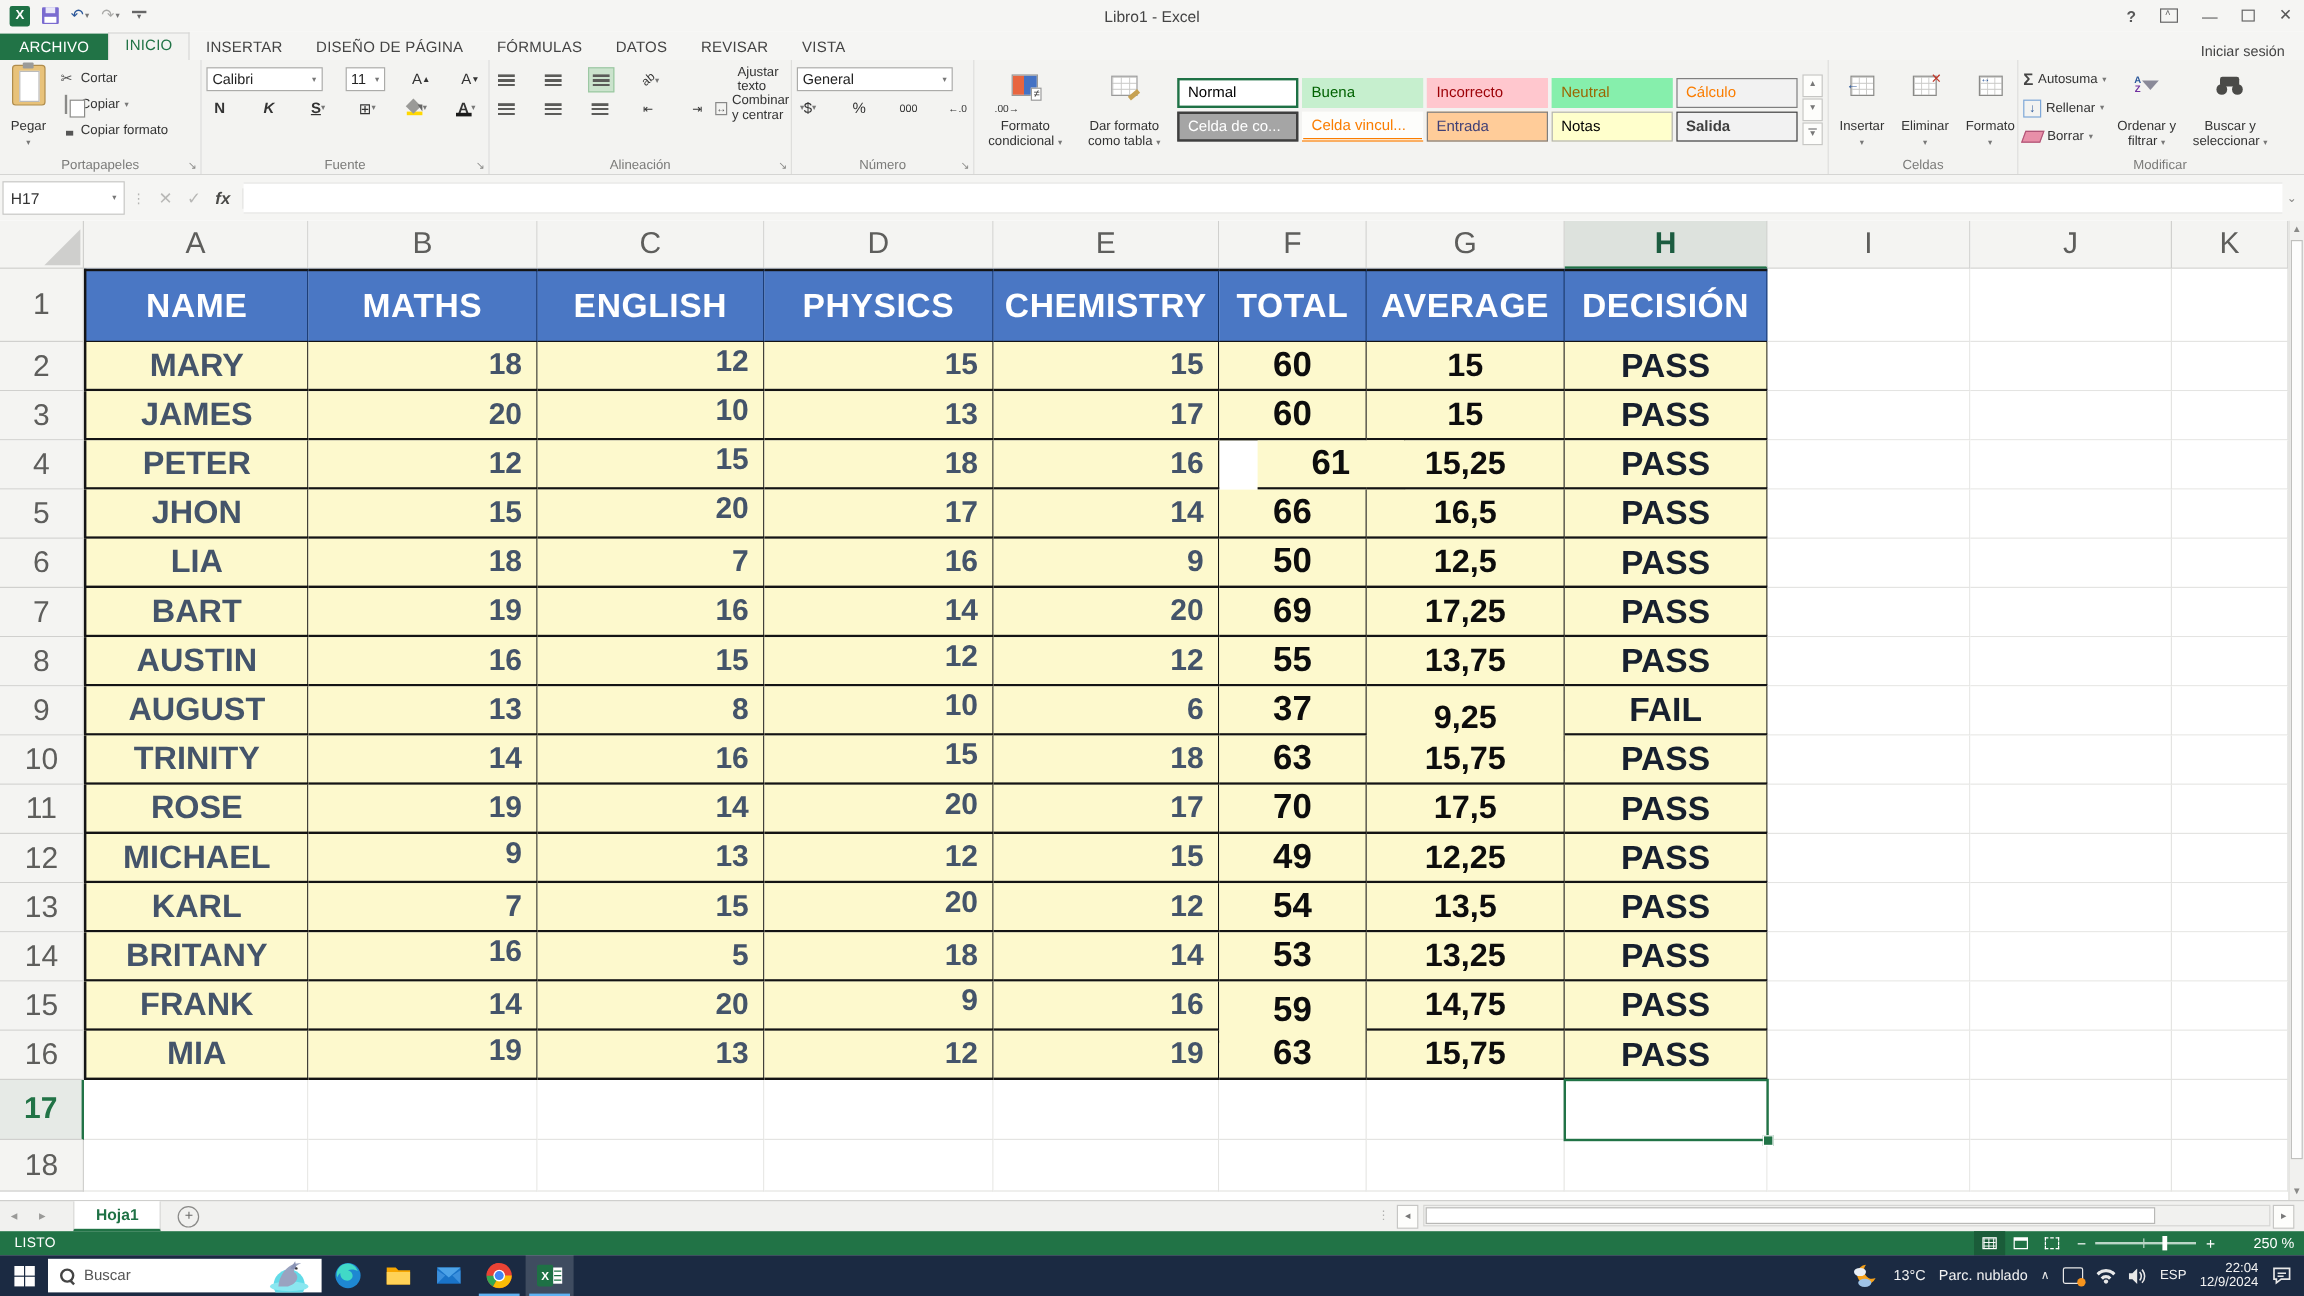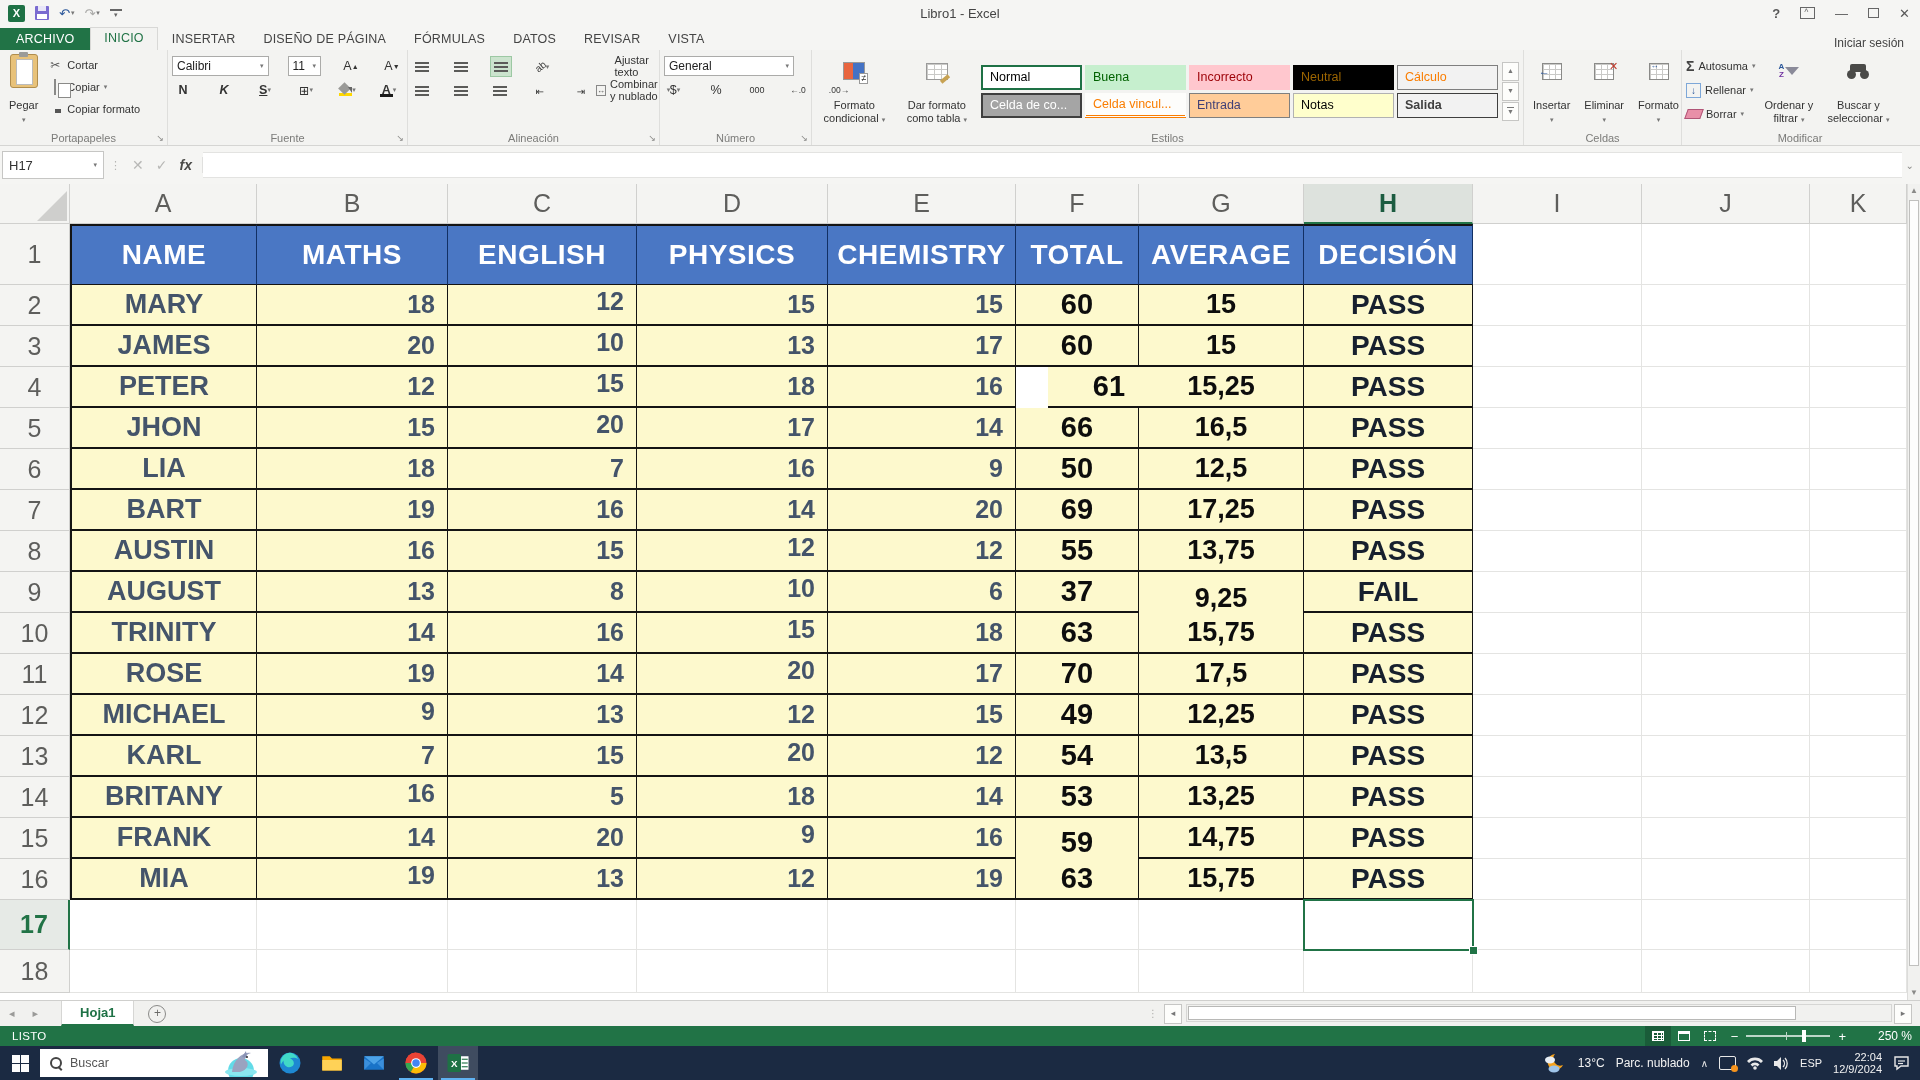--- a/index.html
+++ b/index.html
@@ -66,21 +66,21 @@
   .cf-ic::after{content:'≠';position:absolute;right:-4px;bottom:-5px;background:#fff;border:1px solid #999;font-size:9px;line-height:9px;padding:0 1px}
   .ft-ic{width:20px;height:15px;border:1px solid #999;background:linear-gradient(#c9c9c7 1px,transparent 1px),linear-gradient(90deg,#c9c9c7 1px,transparent 1px);background-size:7px 5px;background-color:#fff;position:relative}
   .ft-ic::after{content:'';position:absolute;right:-3px;bottom:-2px;width:10px;height:4px;background:#c7a253;transform:rotate(-40deg)}
   
   .gal{display:flex;flex-direction:column;gap:3px;justify-content:center}
   .galrow{display:flex;gap:3px}
   .style-item{width:101px;height:25px;font-size:12.5px;display:flex;align-items:center;padding-left:7px;box-sizing:border-box;background:#fdfdfb;border:1px solid transparent}
   .st-normal{background:#fff;color:#000;border:2px solid #1e7145}
   .st-buena{background:#c6efce;color:#006100}
   .st-incorrecto{background:#ffc7ce;color:#9c0006}
-  .st-neutral{background:#000000;color:#9c6500}
+  .st-neutral{background:#86efac;color:#9c6500}
   .st-calculo{background:#f2f2f2;color:#fa7d00;border:1px solid #7f7f7f}
   .st-celda-co{background:#a5a5a5;color:#fff;border:2px solid #3f3f3f}
   .st-celda-vincul{color:#fa7d00;border-bottom:3px double #fa7d00}
   .st-entrada{background:#ffcc99;color:#3f3f76;border:1px solid #7f7f7f}
   .st-notas{background:#ffffcc;color:#000;border:1px solid #b2b2b2}
   .st-salida{background:#f2f2f2;color:#3f3f3f;font-weight:bold;border:1px solid #3f3f3f}
   .galscroll{display:flex;flex-direction:column;gap:1px;justify-content:center}
   .gbtn{width:15px;height:17px;border:1px solid #c6c6c4;background:#fdfdfb;color:#777;font-size:7px;display:flex;align-items:center;justify-content:center;flex-direction:column;line-height:6px}
   .sigma{font-size:14px;font-weight:bold;color:#444}
   .fill-ic{width:13px;height:13px;border:1px solid #7da7d8;color:#2b579a;font-size:10px;display:flex;align-items:center;justify-content:center}
@@ -322,21 +322,21 @@
         <span class="fbtn" style="font-size:10px">⇥</span>
       </div>
     </div>
     <div class="rowstack" style="flex:1">
       <div class="sbtn">
           <span class="ic"><span class="alico" style="width:11px"></span></span>
           <span>Ajustar texto</span>
         </div>
       <div class="sbtn">
           <span class="ic" style="border:1px solid #888;font-size:8px;width:13px;height:9px;line-height:9px">↔</span>
-          <span>Combinar y nublado</span>
+          <span>Combinar y centrar</span>
           <span class="dd">▾</span>
         </div>
     </div>
     <div class="grp-label">Alineación</div>
     <span class="launcher">↘</span>
   </div>
 
   <div class="grp" style="width:152px">
     <div class="rowstack" style="width:100%">
       <span class="combo" style="width:130px">
@@ -384,21 +384,20 @@
           <div class="style-item st-salida">Salida</div>
         </div>
     </div>
     <div class="galscroll">
       <span class="gbtn">▲</span>
       <span class="gbtn">▼</span>
       <span class="gbtn">
           <span style="border-top:1px solid #777;padding-top:1px">▼</span>
         </span>
     </div>
-    <div class="grp-label">Estilos</div>
   </div>
 
   <div class="grp" style="width:158px">
     <div class="big">
       <span class="bicon">
           <span class="grid-ic">
             <span class="ov" style="color:#2b579a;left:-4px;top:2px">←</span>
           </span>
         </span>
       <span><span>Insertar</span><br><span class="dd">▾</span></span>

